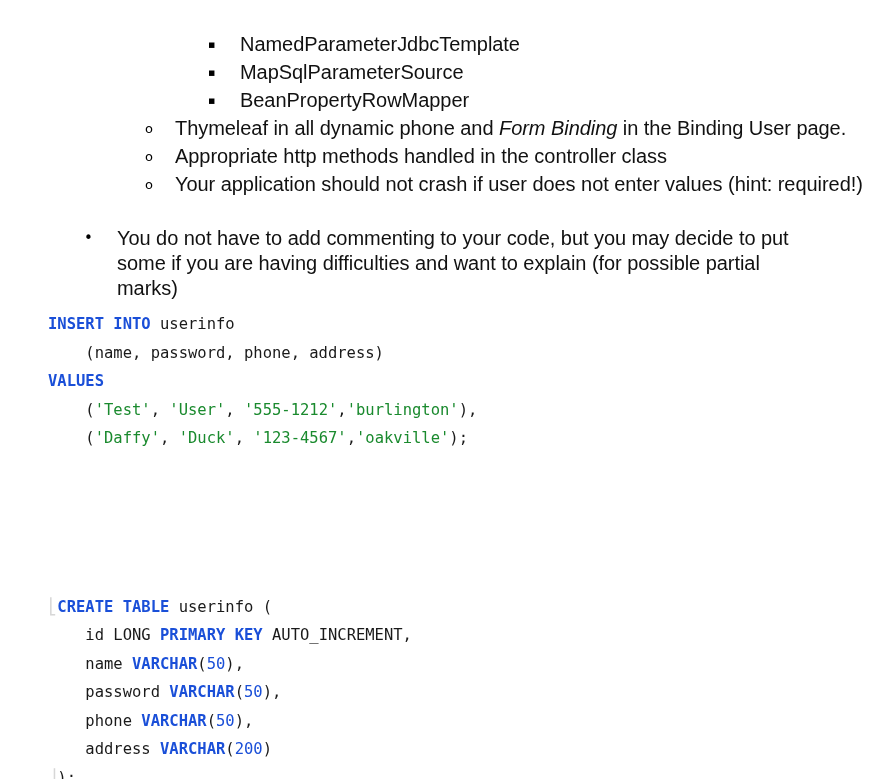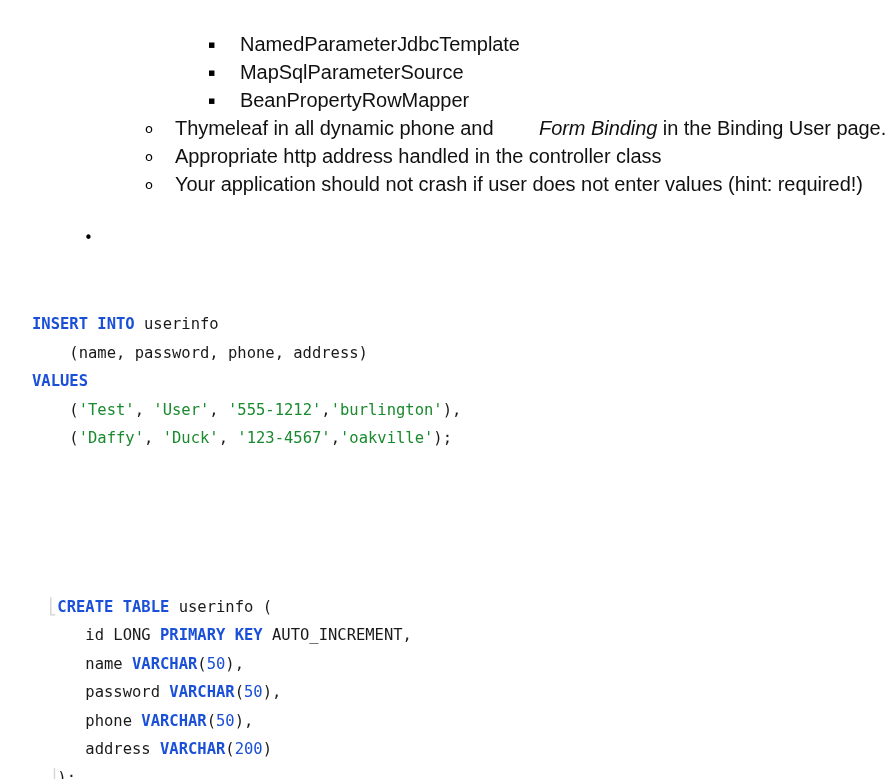--- a/index.html
+++ b/index.html
@@ -78,40 +78,40 @@
     margin-left: 84px;
   }
   .lvl-disc .marker {
     width: 33px;
     font-size: 15px;
     line-height: 25px;
   }
 
   .gap-before-disc { height: 26px; }
 
-  em.emph { font-style: italic; margin-left: 40px; }
+  em.emph { font-style: italic; }
 
   
   .code-block {
     position: absolute;
     font-family: "DejaVu Sans Mono", "Liberation Mono", monospace;
     font-size: 15.5px;
     line-height: 28.6px;
     white-space: pre;
     color: #1a1a1a;
   }
   .code-line { white-space: pre; }
 
   .tok-kw     { color: #1a4fd8; font-weight: 700; }
   .tok-str    { color: #1a8a2e; }
   .tok-num    { color: #1a4fd8; }
   .tok-plain  { color: #1a1a1a; }
   .tok-ghost  { color: #d7d7d7; }
 
-  #insert-block { left: 32px; top: 281px; margin-top: 29px; }
+  #insert-block { left: 48px; top: 281px; margin-top: 29px; }
   #create-block { left: 48px; top: 577px; }
 </style>
 </head>
 <body>
 
 <div class="doc-region">
 
   <div style="height:32px"></div>
 
   <ul class="lvl lvl-square">
@@ -129,33 +129,34 @@
     </li>
   </ul>
 
   <ul class="lvl lvl-circle">
     <li class="li-row">
       <span class="marker">o</span>
       <span class="li-text"><span>Thymeleaf in all dynamic phone and </span><em class="emph">Form Binding</em><span> in the Binding User page.</span></span>
     </li>
     <li class="li-row">
       <span class="marker">o</span>
-      <span class="li-text">Appropriate http address handled in the controller class</span>
+      <span class="li-text">Appropriate http methods handled in the controller class</span>
     </li>
     <li class="li-row">
       <span class="marker">o</span>
       <span class="li-text">Your application should not crash if user does not enter values (hint: required!)</span>
     </li>
   </ul>
 
   <div class="gap-before-disc"></div>
 
   <ul class="lvl lvl-disc">
     <li class="li-row">
       <span class="marker">•</span>
+      <span class="li-text" style="max-width:700px">You do not have to add commenting to your code, but you may decide to put some if you are having difficulties and want to explain (for possible partial marks)</span>
     </li>
   </ul>
 
 </div>
 
 <pre class="code-block" id="insert-block"><span class="code-line"><span class="tok-kw">INSERT INTO</span><span class="tok-plain"> userinfo</span></span>
 <span class="code-line"><span class="tok-plain">    (name, password, phone, address)</span></span>
 <span class="code-line"><span class="tok-kw">VALUES</span></span>
 <span class="code-line"><span class="tok-plain">    (</span><span class="tok-str">'Test'</span><span class="tok-plain">, </span><span class="tok-str">'User'</span><span class="tok-plain">, </span><span class="tok-str">'555-1212'</span><span class="tok-plain">,</span><span class="tok-str">'burlington'</span><span class="tok-plain">),</span></span>
 <span class="code-line"><span class="tok-plain">    (</span><span class="tok-str">'Daffy'</span><span class="tok-plain">, </span><span class="tok-str">'Duck'</span><span class="tok-plain">, </span><span class="tok-str">'123-4567'</span><span class="tok-plain">,</span><span class="tok-str">'oakville'</span><span class="tok-plain">);</span></span></pre>

